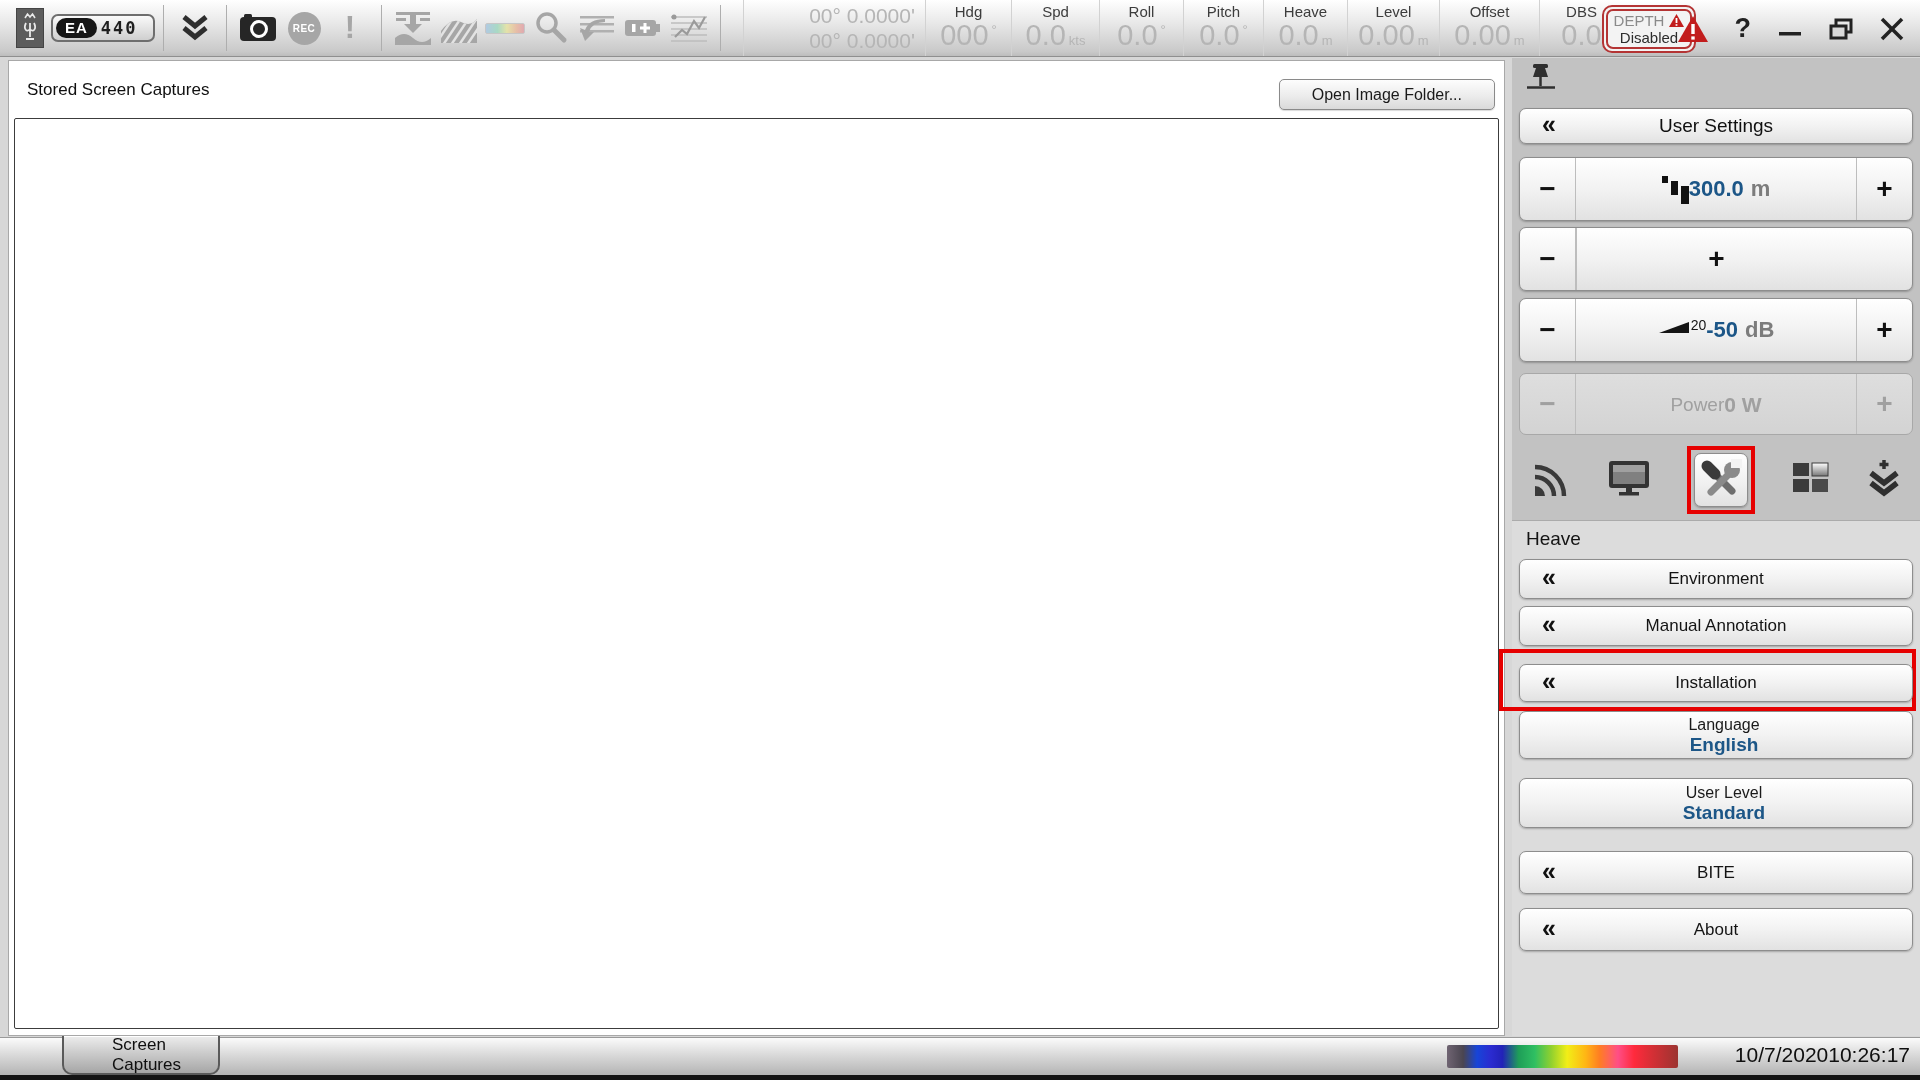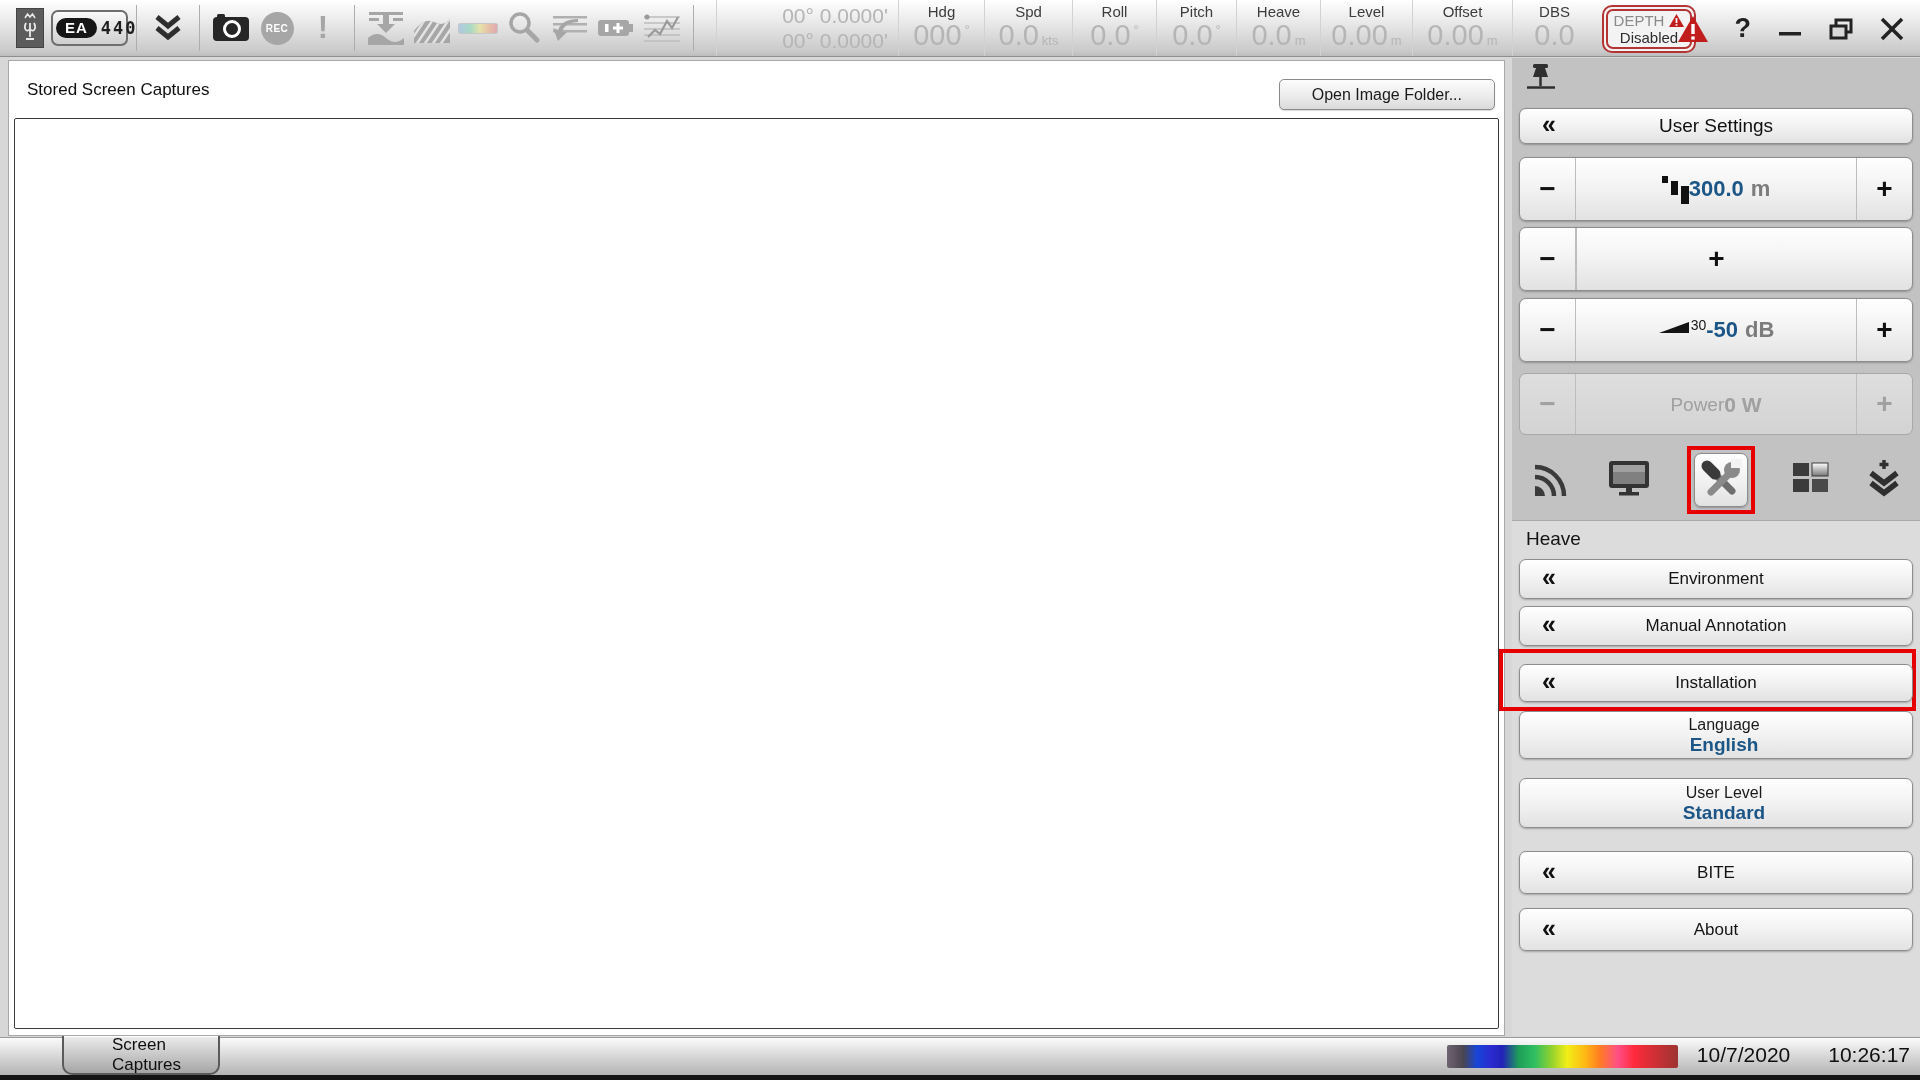--- a/index.html
+++ b/index.html
@@ -7,22 +7,22 @@
   body { font-family:"Liberation Sans", sans-serif; background:#d7d7d7; position:relative; }
 
   
   .toolbar { position:absolute; left:0; top:0; width:1920px; height:57px;
     background:linear-gradient(#ffffff,#e9e9e9 40%,#c9c9c9 92%,#bdbdbd);
     border-bottom:1px solid #8f8f8f; display:flex; align-items:center; }
   .tb-sep { width:1px; height:46px; background:#aeaeae; margin:0 8px; flex:0 0 auto; }
   .tb-icon { width:42px; height:48px; display:flex; align-items:center; justify-content:center; flex:0 0 auto; margin:0 2px; }
   .logo { width:28px; height:40px; margin-left:16px; background:#5c5c5c; border:1px solid #444;
     display:flex; align-items:center; justify-content:center; flex:0 0 auto; }
-  .brand { width:77px; height:28px; margin-left:7px; border:2px solid #6e6e6e; border-radius:7px;
-    background:linear-gradient(#fafafa,#cfcfcf); display:flex; align-items:center; padding:16px 3px; flex:0 0 auto; }
+  .brand { width:104px; height:28px; margin-left:7px; border:2px solid #6e6e6e; border-radius:7px;
+    background:linear-gradient(#fafafa,#cfcfcf); display:flex; align-items:center; padding:8px 3px; flex:0 0 auto; }
   .brand .ea { background:#161616; color:#fff; font-weight:bold; font-size:15px; border-radius:10px;
     padding:1px 9px 2px 9px; letter-spacing:1px; }
   .brand .model { font-weight:bold; font-size:17px; color:#1f1f1f; margin-left:4px; letter-spacing:2px;
     font-family:"DejaVu Sans Mono",monospace; }
   .rec-circle { width:33px; height:33px; border-radius:50%; background:#a6a6a6; color:#fff;
     display:flex; align-items:center; justify-content:center; font-size:10px; font-weight:bold; letter-spacing:.5px; }
   .excl { font-size:31px; font-weight:bold; color:#a6a6a6; }
   .mini-colorstrip { width:40px; height:11px; border:1px solid #c2c2c2; border-radius:2px; opacity:.85;
     background:linear-gradient(90deg,#a9c6e2,#9fd8c0 30%,#e6e3a0 55%,#e8b89e 80%,#e0a0a8); }
 
@@ -105,21 +105,21 @@
     background:linear-gradient(#fbfbfb,#dadada 45%,#b4b4b4); border-top:1px solid #9a9a9a; }
   .blackstrip { position:absolute; left:0; top:1075px; width:1920px; height:5px; background:#141414; }
   .bottom-tab { position:absolute; left:62px; top:1036px; width:158px; height:39px;
     background:linear-gradient(#ededed,#cccccc 45%,#a6a6a6); border:2px solid #5a5a5a; border-top:none;
     border-radius:0 0 10px 10px; display:flex; align-items:center; justify-content:center;
     font-size:17px; color:#0f0f0f; box-shadow:inset 0 1px 0 #fff;padding-left:48px; }
   .colorscale { position:absolute; left:1447px; top:1045px; width:231px; height:23px; border-radius:2px;
     background:linear-gradient(90deg,#6f6472 0%,#4a4550 7%,#1745d8 13%,#2b2bd0 19%,#2222b8 24%,
       #1e9e58 31%,#2fbf62 38%,#8fd02f 45%,#f2ee17 52%,#ffb614 60%,#ff7e22 66%,#ff4e86 74%,
       #ff2a3c 81%,#d42f35 89%,#9c3431 100%); }
-  .datetime { position:absolute; right:10px; top:1043px; display:flex; gap:38px; font-size:21px; color:#0f0f0f; }
+  .datetime { position:absolute; right:10px; top:1043px; display:flex; font-size:21px; color:#0f0f0f; }
 </style>
 </head>
 <body>
 
 <div class="toolbar">
   <div class="logo">
     <svg width="24" height="34" viewBox="0 0 24 34">
       <path d="M7,7 l2.5,-4 2.5,3 2.5,-3 2.5,4" fill="none" stroke="#e9e9e9" stroke-width="1.6"></path>
       <path d="M8,12 C5,18 9,22 12,18 C15,22 19,18 16,12 M12,12 v14 M8,28 h8" fill="none" stroke="#e9e9e9" stroke-width="1.8"></path>
     </svg>
@@ -364,21 +364,21 @@
     <div class="sign plus">+</div>
   </div>
 
   <div class="spin pbtn" style="top:240px">
     <div class="sign minus">−</div>
     <div class="mid">
       <span class="gainicon">
         <svg width="32" height="18" viewBox="0 0 32 18">
             <polygon points="1,15 31,4 31,15" fill="#141414"></polygon>
           </svg>
-        <span class="glbl">30</span>
+        <span class="glbl">20</span>
       </span>
       <span class="valline"><span>-50</span><span class="u">dB</span></span>
     </div>
     <div class="sign plus">+</div>
   </div>
 
   <div class="spin pbtn disabled" style="top:315px;height:62px">
     <div class="sign minus">−</div>
     <div class="mid">
       <span class="pw-label">Power</span>

